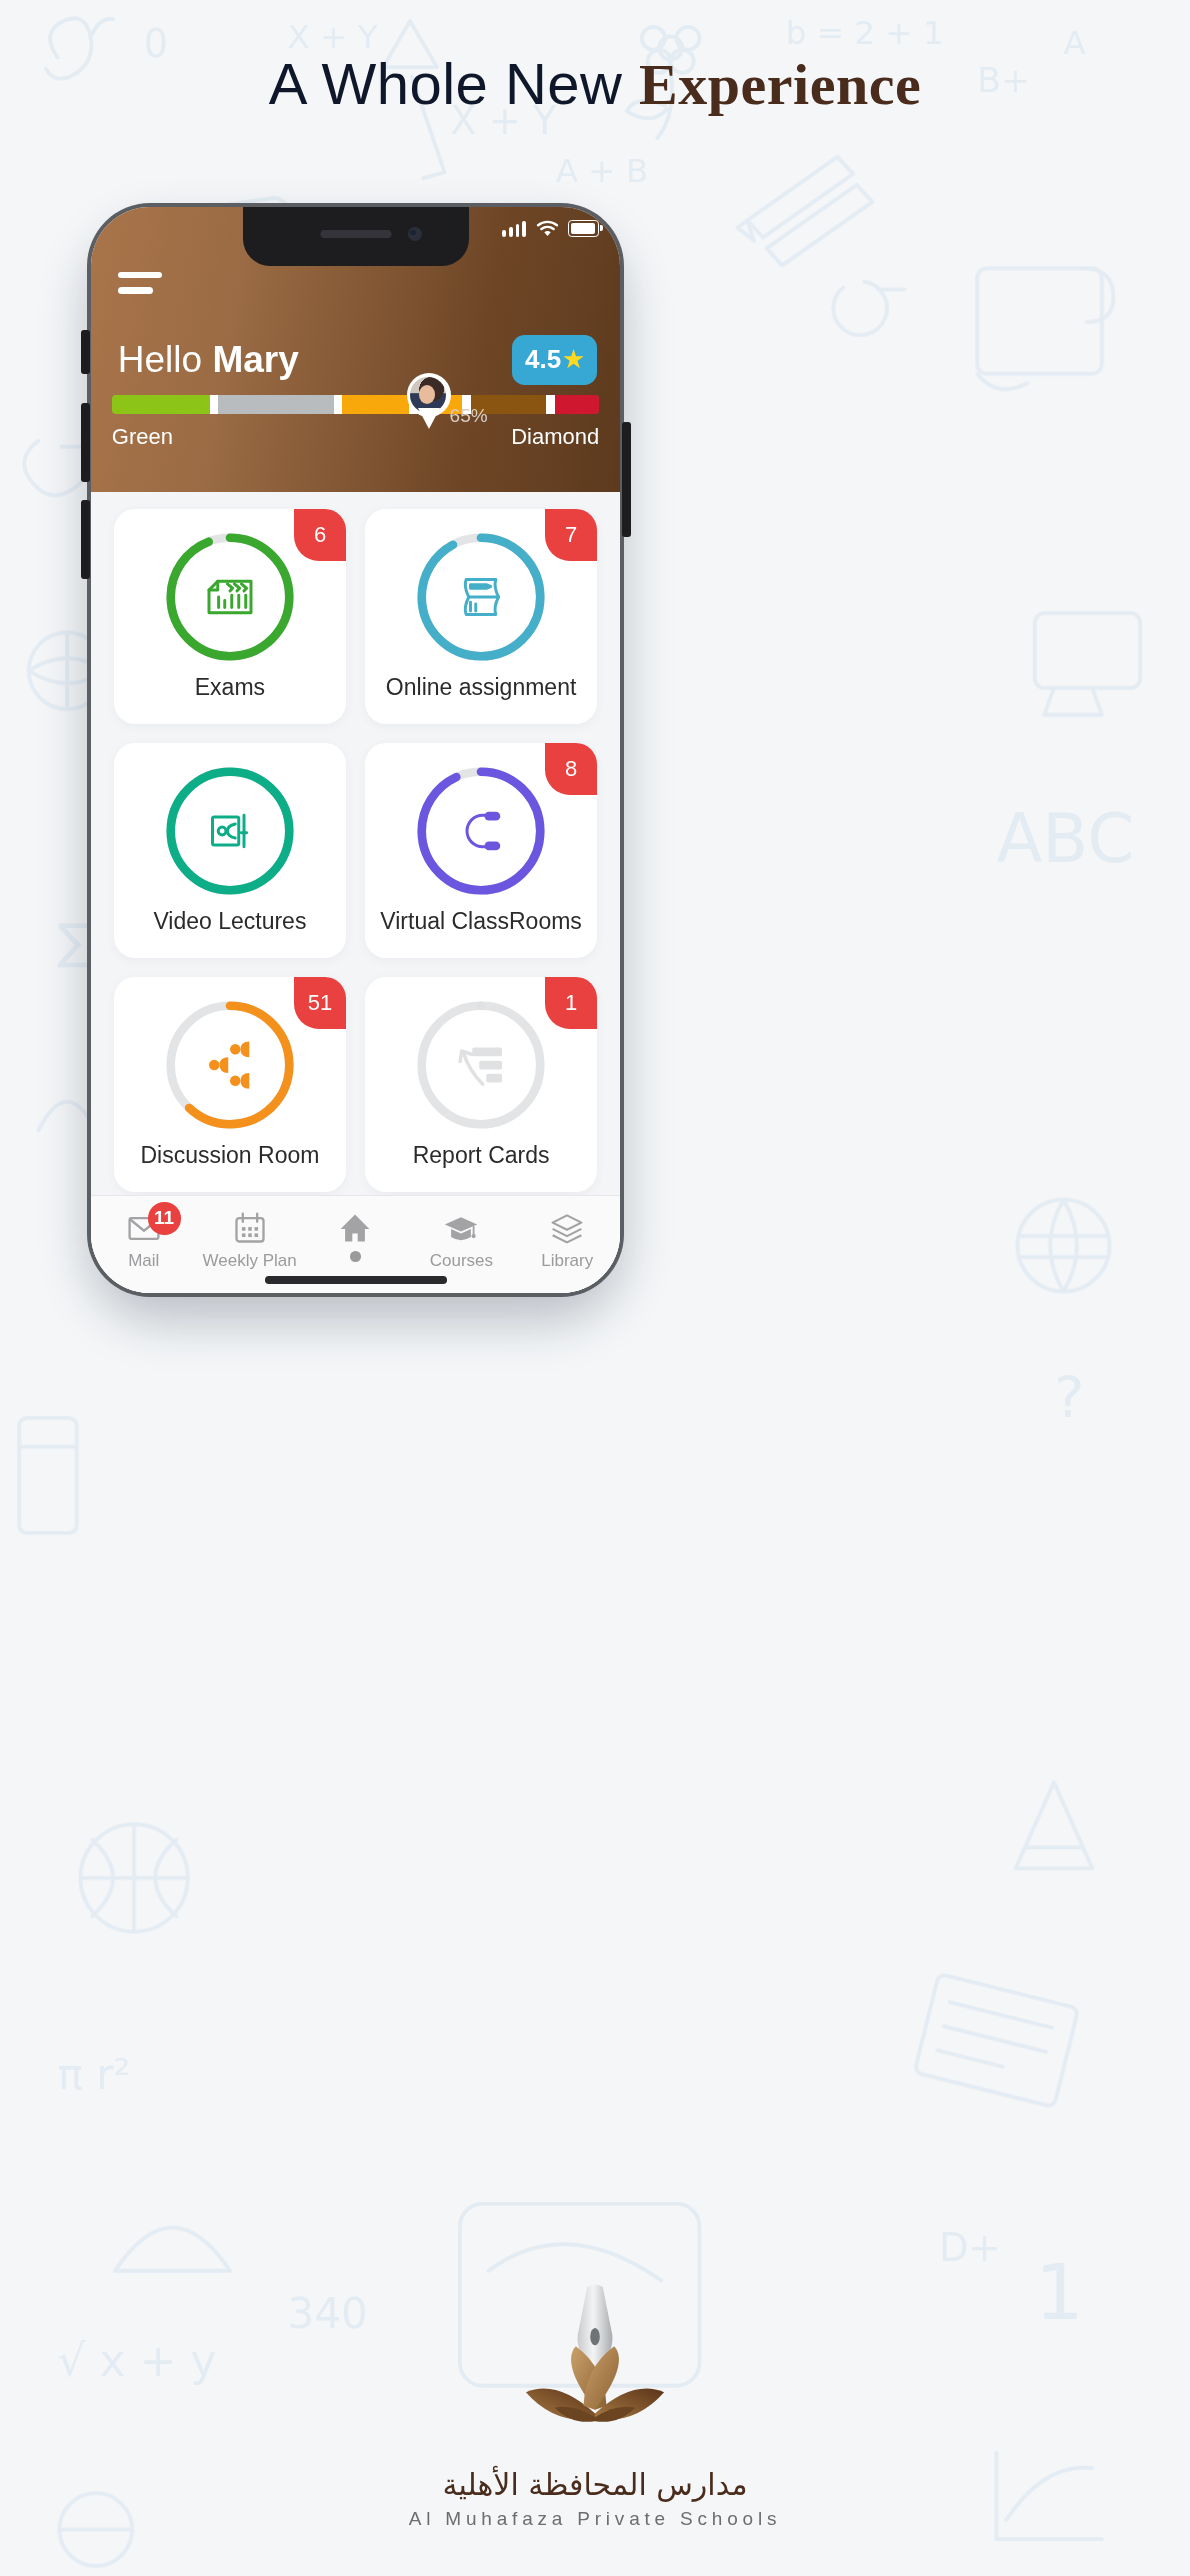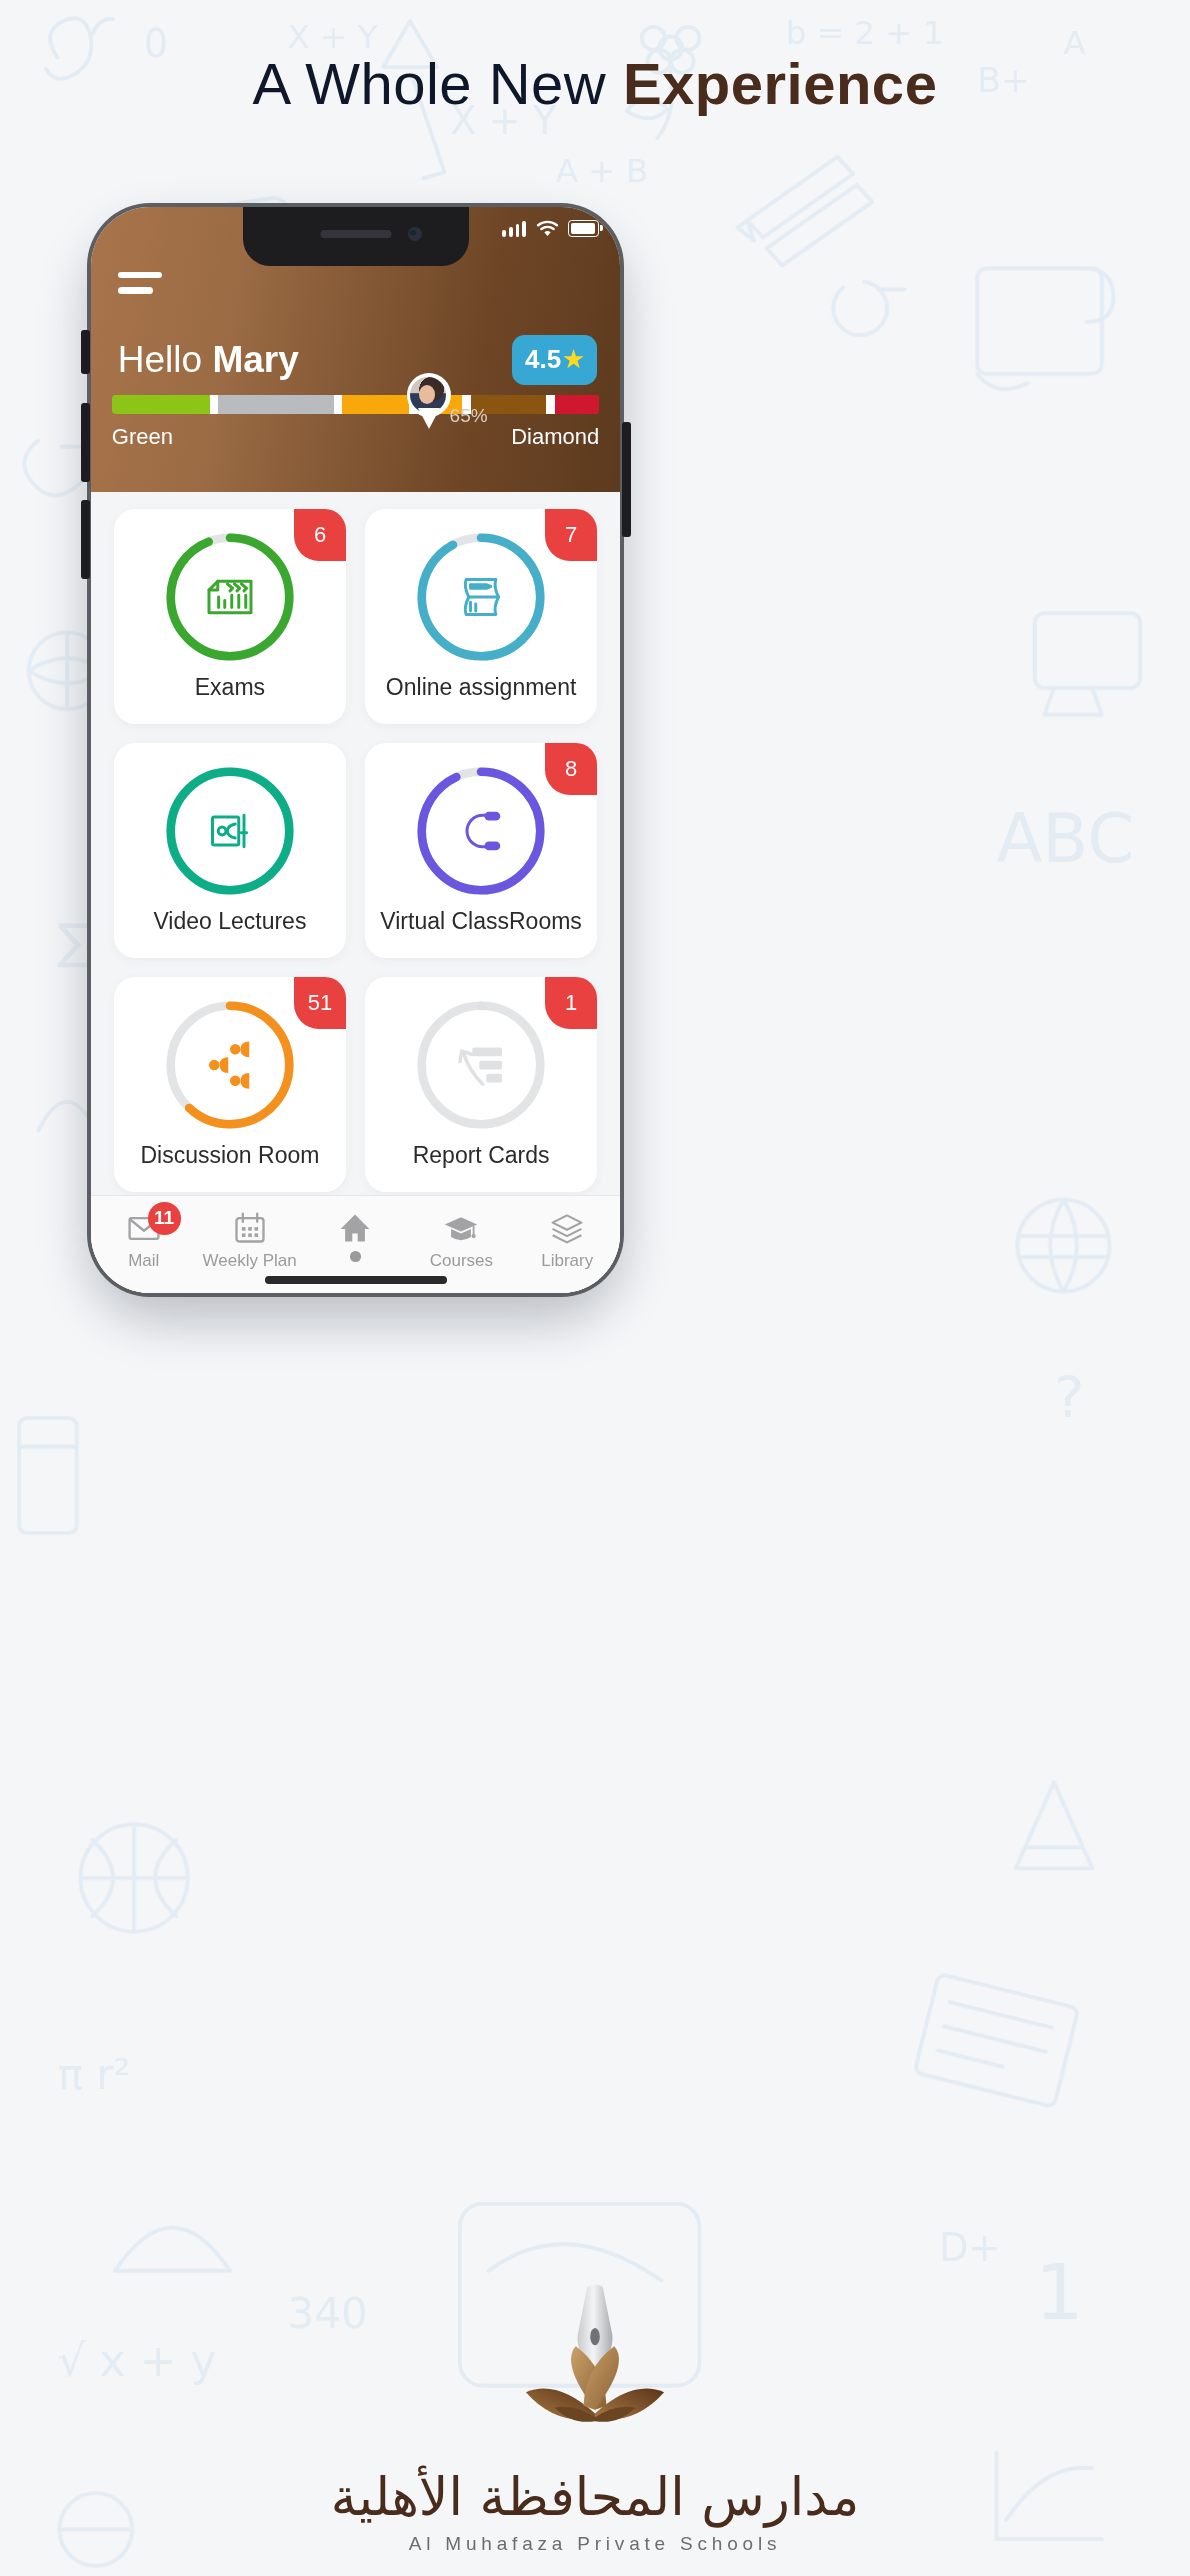--- a/index.html
+++ b/index.html
@@ -12,21 +12,21 @@
   
   #doodle-bg{position:absolute;inset:0;z-index:0;opacity:.55;}
 
   
   .headline{
     position:absolute;left:0;right:0;top:50px;z-index:5;
     text-align:center;white-space:nowrap;
     font-size:58px;letter-spacing:0.5px;
   }
   .headline .thin{font-weight:400;color:#0f172a;}
-  .headline .bold{font-weight:700;color:#4a2c1c;}
+  .headline .bold{font-weight:700;color:#4a2c1c;font-family:Liberation Serif, serif;}
 
   
   #phone{
     position:absolute;left:87px;top:203px;width:537px;height:1094px;z-index:6;
     border-radius:75px;background:#3b82f6;
     box-shadow:0 25px 48px rgba(30,40,60,.25);
     padding:0;box-sizing:border-box;
   }
   #phone-inner-ring{
     width:100%;height:100%;box-sizing:border-box;
@@ -179,21 +179,21 @@
     position:absolute;left:50%;transform:translateX(-50%);bottom:9.6px;
     width:182px;height:7.7px;border-radius:3.8px;background:#2a2a2c;z-index:9;
   }
 
   
   .footer{
     position:absolute;left:0;right:0;top:2281px;z-index:5;text-align:center;
   }
   .footer .nib{margin:0 auto;display:block;}
   .footer .ar{
-    font-size:52px;color:#4a2c1c;margin-top:-5.7px;direction:rtl;font-weight:400;
+    font-size:30px;color:#4a2c1c;margin-top:-5.7px;direction:rtl;font-weight:400;
     font-family:"DejaVu Sans", sans-serif;
   }
   .footer .en{
     font-size:19px;color:#6d6d6d;letter-spacing:4.8px;margin-top:5.8px;
   }
 </style>
 </head>
 <body>
 
 <svg id="doodle-bg" viewBox="0 0 1242 2688" preserveAspectRatio="xMidYMid slice">

